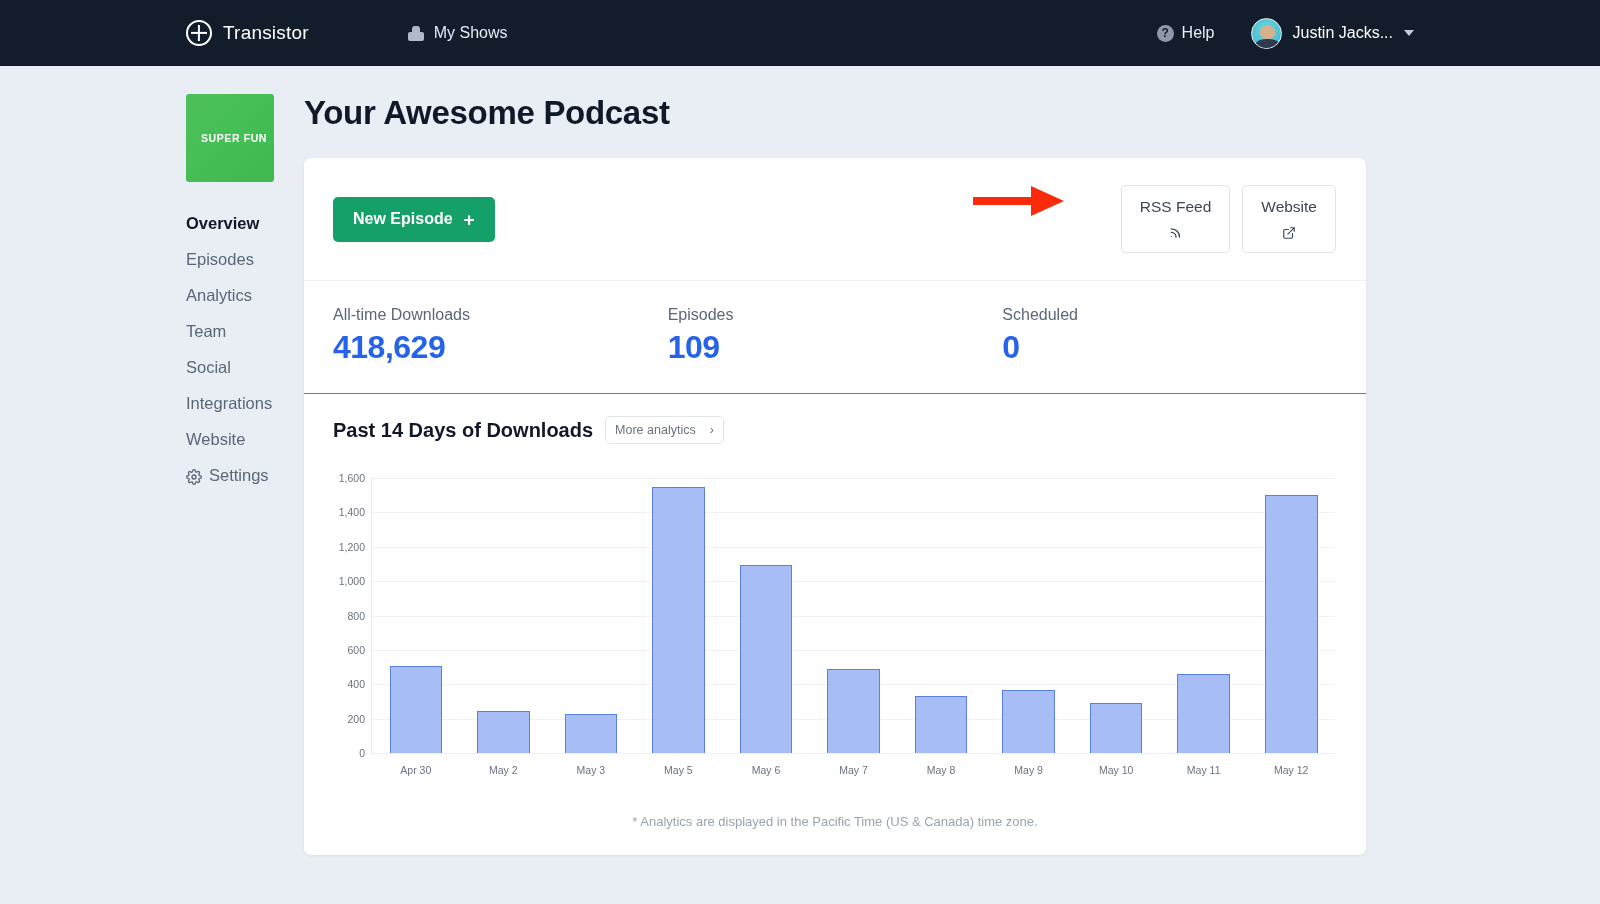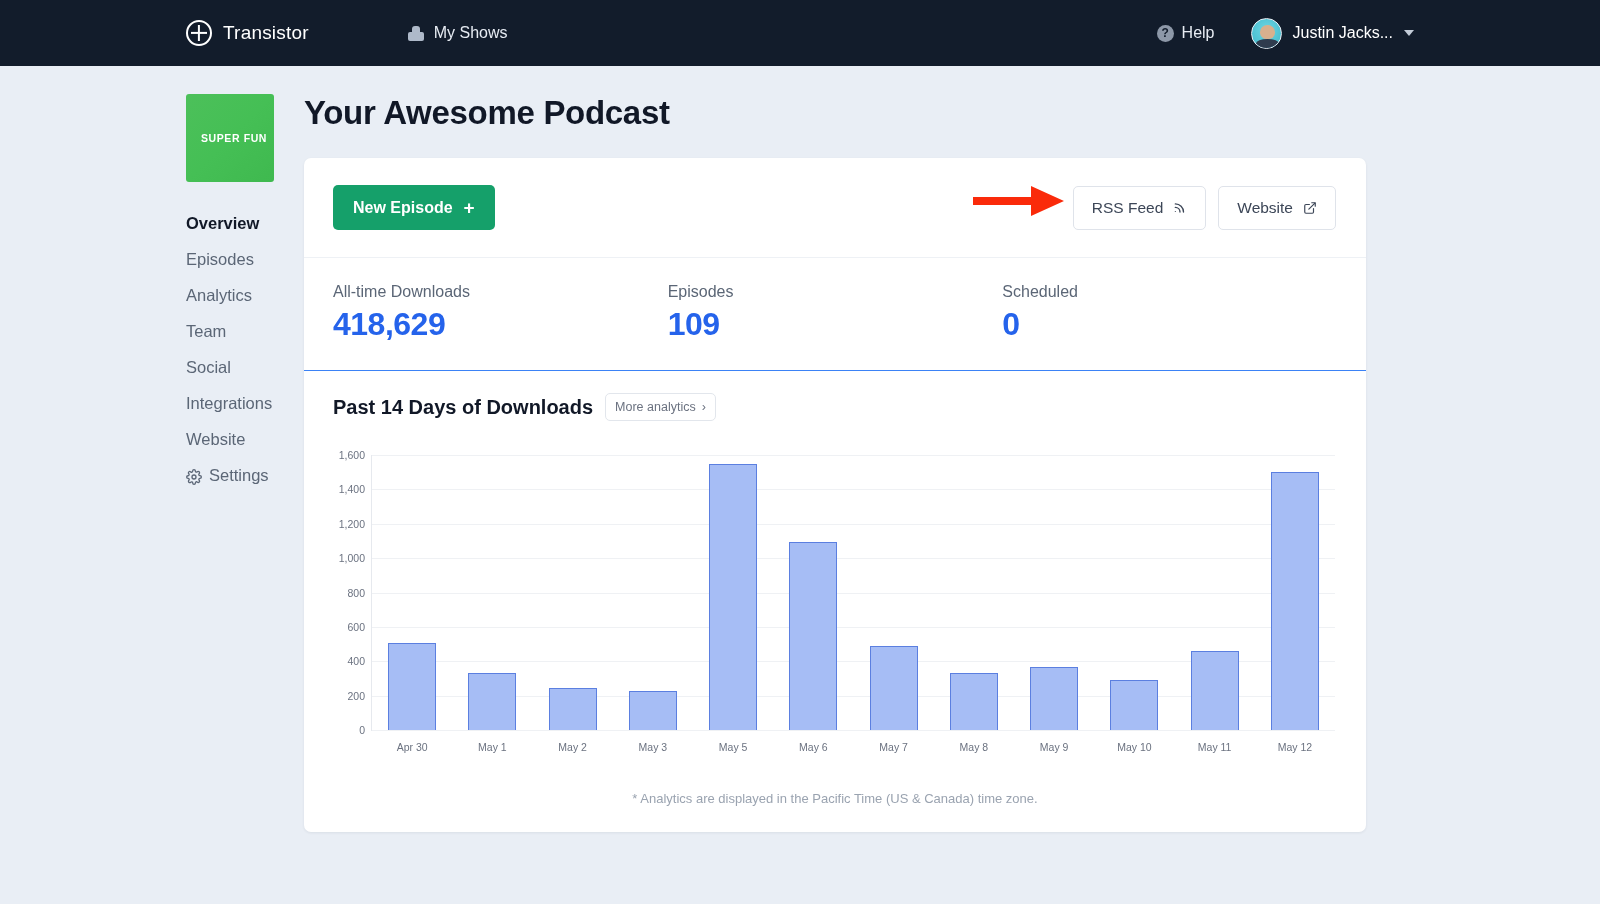--- a/index.html
+++ b/index.html
@@ -120,21 +120,21 @@
     display: inline-flex; align-items: center; gap: 11px;
     font-family: "Liberation Sans", sans-serif; cursor: pointer;
   }
   .plus { font-size: 19px; font-weight: bold; line-height: 1; }
 
   .top-actions { display: flex; gap: 12px; }
   .btn-outline {
     background: #fff; border: 1px solid #dfe3ea; border-radius: 5px;
     font-size: 15.5px; color: #3c4657; padding: 12px 18px;
     display: inline-flex; align-items: center; gap: 10px;
-    font-family: "Liberation Sans", sans-serif; cursor: pointer;
+    font-family: "Liberation Sans", sans-serif; cursor: pointer; flex-direction: column;
   }
   .rss-icon { width: 14px; height: 14px; position: relative; display: inline-block; }
   .ext-icon { width: 14px; height: 14px; display: inline-block; }
 
   
   .arrow-annot {
     position: absolute; left: 669px; top: 26px;
     width: 92px; height: 34px; pointer-events: none;
   }
 
@@ -144,21 +144,21 @@
   .stat-label { font-size: 16px; color: #5b6676; margin-bottom: 5px; }
   .stat-value { font-size: 32px; font-weight: bold; color: #2563eb; letter-spacing: -.5px; }
 
   
   .chart-block { padding: 22px 29px 26px 29px; }
   .chart-head { display: flex; align-items: center; gap: 12px; }
   .chart-title { font-size: 20px; font-weight: bold; color: #111827; }
   .btn-more {
     border: 1px solid #e2e6ec; background: #fff; border-radius: 5px;
     font-size: 12.5px; color: #6b7280; padding: 6px 9px;
-    display: inline-flex; align-items: center; gap: 6px;
+    display: inline-flex; align-items: center; gap: 14px;
     font-family: "Liberation Sans", sans-serif; cursor: pointer;
   }
 
   .chart-area { position: relative; height: 318px; margin-top: 26px; }
   .plot {
     position: absolute; left: 38px; right: 2px; top: 8px; bottom: 34px;
     border-left: 1px solid #e6e9ee; border-bottom: 1px solid #e6e9ee;
   }
   .grid-line {
     position: absolute; left: 0; right: 0; height: 1px; background: #eff1f4;
@@ -344,24 +344,20 @@
                 <div class="grid-line" style="top: 0%;">
                   <span class="ytick">1,600</span>
                 </div>
               </div>
             <div class="bars" id="bars">
                 <div class="bar-col">
                   <div class="bar" style="height: 31.5625%; background: rgb(166, 189, 245); border-color: rgb(91, 127, 224);"></div>
                   <span class="xtick">Apr 30</span>
                 </div>
                 <div class="bar-col">
-                  <div class="bar" style="height: 20.625%; background: rgb(166, 189, 245); border-color: rgb(91, 127, 224);"></div>
-                  <span class="xtick">May 1</span>
-                </div>
-                <div class="bar-col">
                   <div class="bar" style="height: 15.3125%; background: rgb(166, 189, 245); border-color: rgb(91, 127, 224);"></div>
                   <span class="xtick">May 2</span>
                 </div>
                 <div class="bar-col">
                   <div class="bar" style="height: 14.0625%; background: rgb(166, 189, 245); border-color: rgb(91, 127, 224);"></div>
                   <span class="xtick">May 3</span>
                 </div>
                 <div class="bar-col">
                   <div class="bar" style="height: 96.875%; background: rgb(166, 189, 245); border-color: rgb(91, 127, 224);"></div>
                   <span class="xtick">May 5</span>

